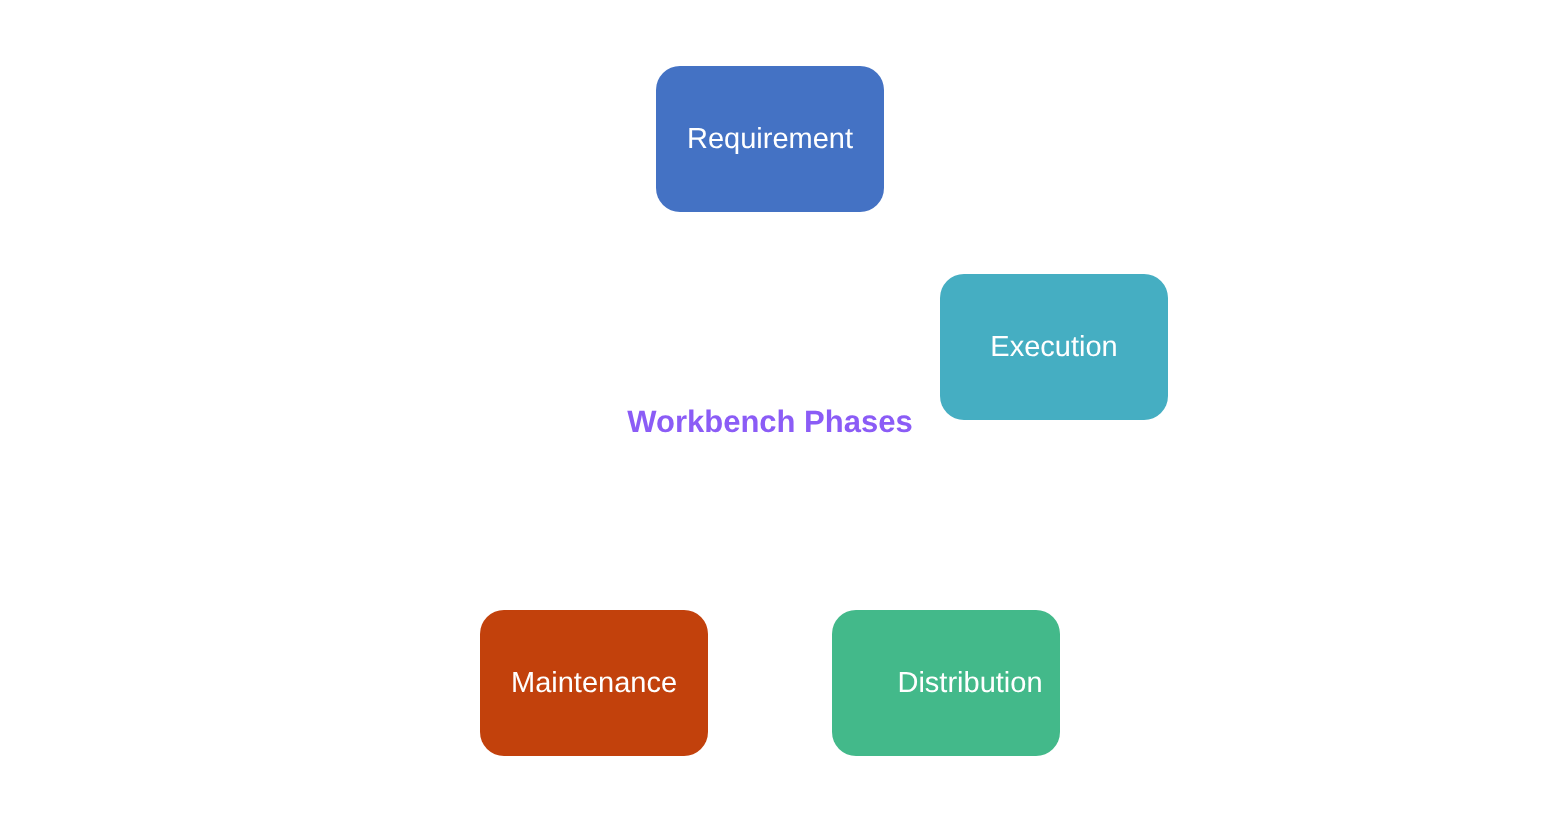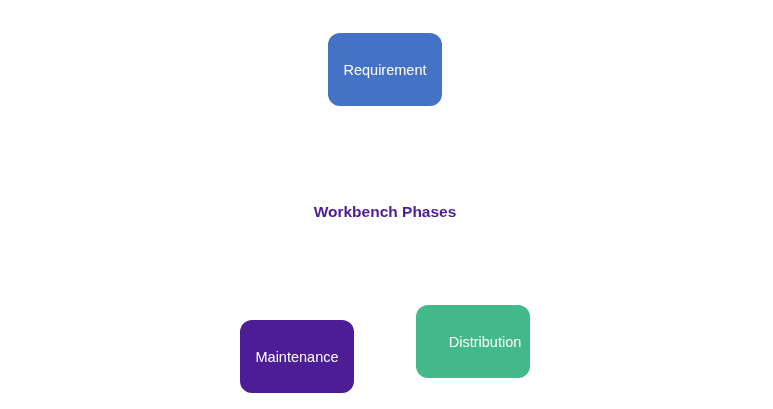--- a/index.html
+++ b/index.html
@@ -43,21 +43,24 @@
       color: #1f2560;
     }
   </style>
 </head>
 <body>
 
 <div class="diagram">
   <div class="phase" id="phase-0" style="left: 328px; top: 33px; background: rgb(68, 114, 196);">
     <span>Requirement</span>
   </div>
+  <div class="phase" id="phase-1" style="left: 470px; top: 137px; background: rgb(69, 174, 194);">
+    <span>Execution</span>
+  </div>
   <div class="phase" id="phase-2" style="left: 416px; top: 305px; background: rgb(67, 185, 138); padding-left: 24px;">
     <span>Distribution</span>
   </div>
-  <div class="phase" id="phase-3" style="left: 240px; top: 320px; background: #4c1d95;">
+  <div class="phase" id="phase-3" style="left: 240px; top: 305px; background: #c2410c;">
     <span>Maintenance</span>
   </div>
 
-  <div class="center-title" style="color: #4c1d95;">Workbench Phases</div>
+  <div class="center-title" style="color: #8b5cf6;">Workbench Phases</div>
 </div>
 
 </body></html>

